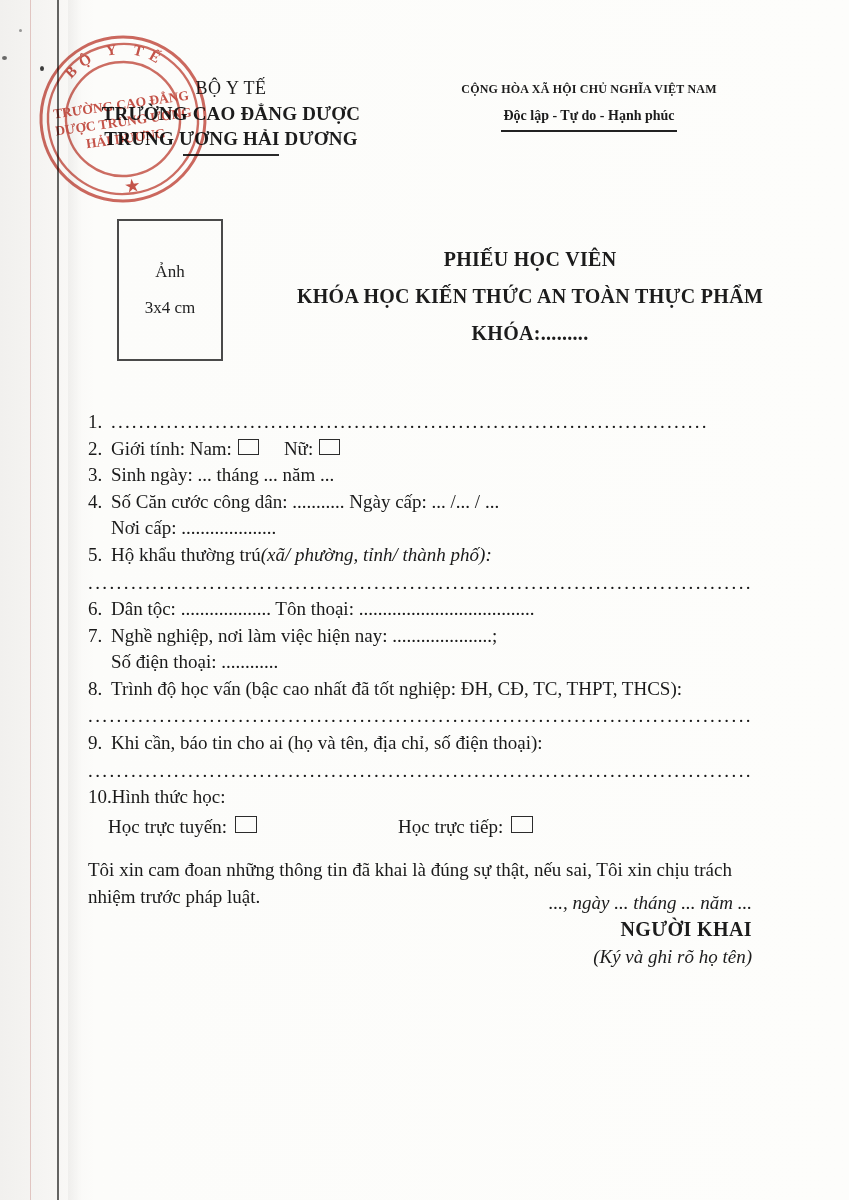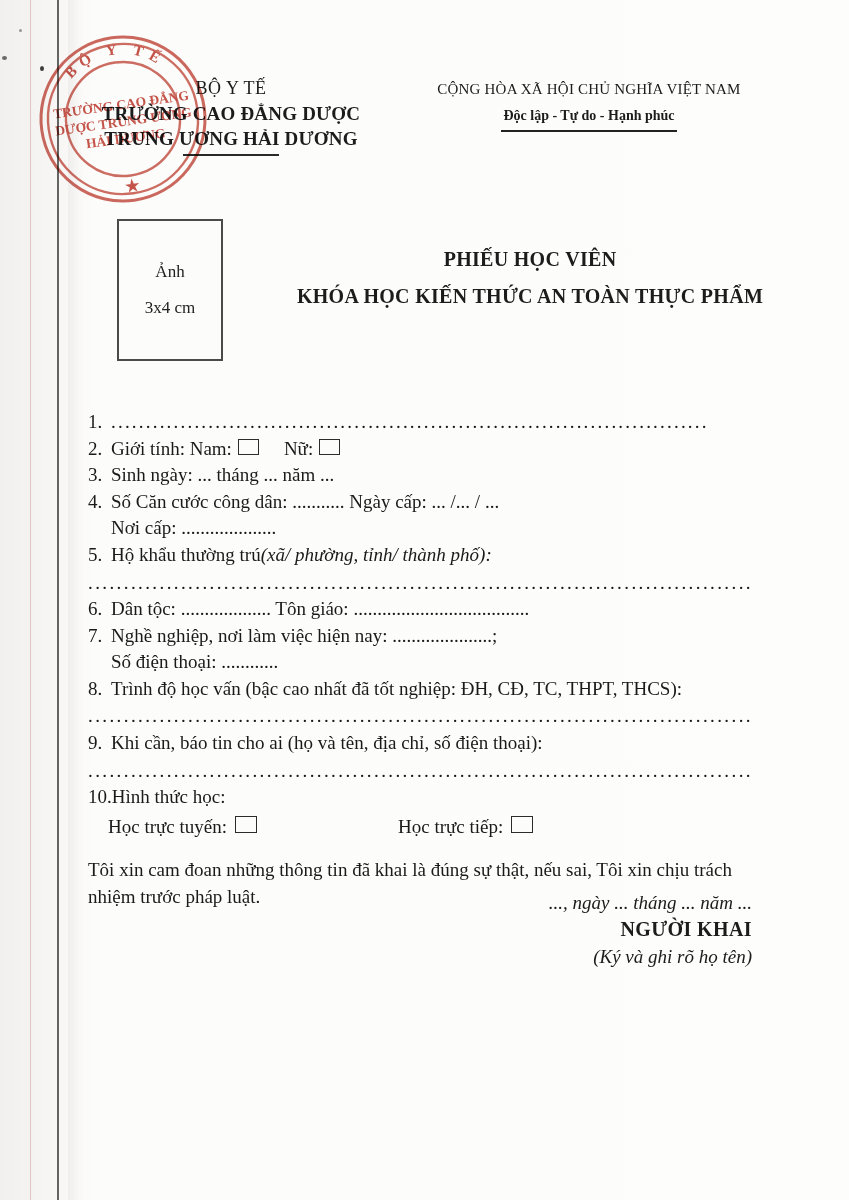--- a/index.html
+++ b/index.html
@@ -24,21 +24,21 @@
   .speck2 { left: 19px; top: 29px; width: 3px; height: 3px; opacity: .5; }
   .speck3 { left: 2px; top: 56px; width: 5px; height: 4px; opacity: .75; }
 
   
   .hdr-left { position: absolute; left: 85px; top: 76px; width: 292px; text-align: center; line-height: 25px; }
   .hdr-left .ministry { font-size: 18px; letter-spacing: .5px; }
   .hdr-left .org { font-size: 19px; font-weight: bold; letter-spacing: .2px; text-align: center; }
   .hdr-left .org-underline { width: 96px; border-bottom: 2px solid #2a2a2a; margin: 3px auto 0; }
 
   .hdr-right { position: absolute; left: 388px; top: 76px; width: 402px; text-align: center; line-height: 26px; }
-  .hdr-right .nation { font-size: 15px; font-weight: normal; letter-spacing: .2px; }
+  .hdr-right .nation { font-size: 12px; font-weight: bold; letter-spacing: .2px; }
   .hdr-right .motto { display: inline-block; font-size: 14px; font-weight: bold; border-bottom: 2px solid #222; padding: 0 2px 1px; }
 
   
   .stamp { position: absolute; left: 24px; top: 20px; width: 198px; height: 198px; mix-blend-mode: multiply; opacity: .92; }
 
   
   .photo-box {
     position: absolute; left: 117px; top: 219px; width: 106px; height: 142px;
     border: 2px solid #4a4a4a;
     display: flex; flex-direction: column; align-items: center; justify-content: center;
@@ -120,20 +120,21 @@
   </div>
 
   <div class="photo-box">
     <div>Ảnh</div>
     <div>3x4 cm</div>
   </div>
 
   <div class="title-block">
     <div>PHIẾU HỌC VIÊN</div>
     <div>KHÓA HỌC KIẾN THỨC AN TOÀN THỰC PHẨM</div>
+    <div>KHÓA:.........</div>
   </div>
 
   <div class="form-area">
 
     <div class="frow">
       <span class="num">1.</span>
       <span class="dots-fill">......................................................................................</span>
     </div>
 
     <div class="frow cb-row2">
@@ -162,21 +163,21 @@
     <div class="frow">
       <span class="num">5.</span>
       <span>Hộ khẩu thường trú </span>
       <span class="it">(xã/ phường, tỉnh/ thành phố):</span>
     </div>
 
     <div class="dots-row">........................................................................................................................................................</div>
 
     <div class="frow">
       <span class="num">6.</span>
-      <span>Dân tộc: ................... Tôn giáo: .....................................</span>
+      <span>Dân tộc: ................... Tôn thoại: .....................................</span>
     </div>
 
     <div class="frow">
       <span class="num">7.</span>
       <span>Nghề nghiệp, nơi làm việc hiện nay: .....................;</span>
     </div>
 
     <div class="frow">
       <span class="indent"></span>
       <span>Số điện thoại: ............</span>

